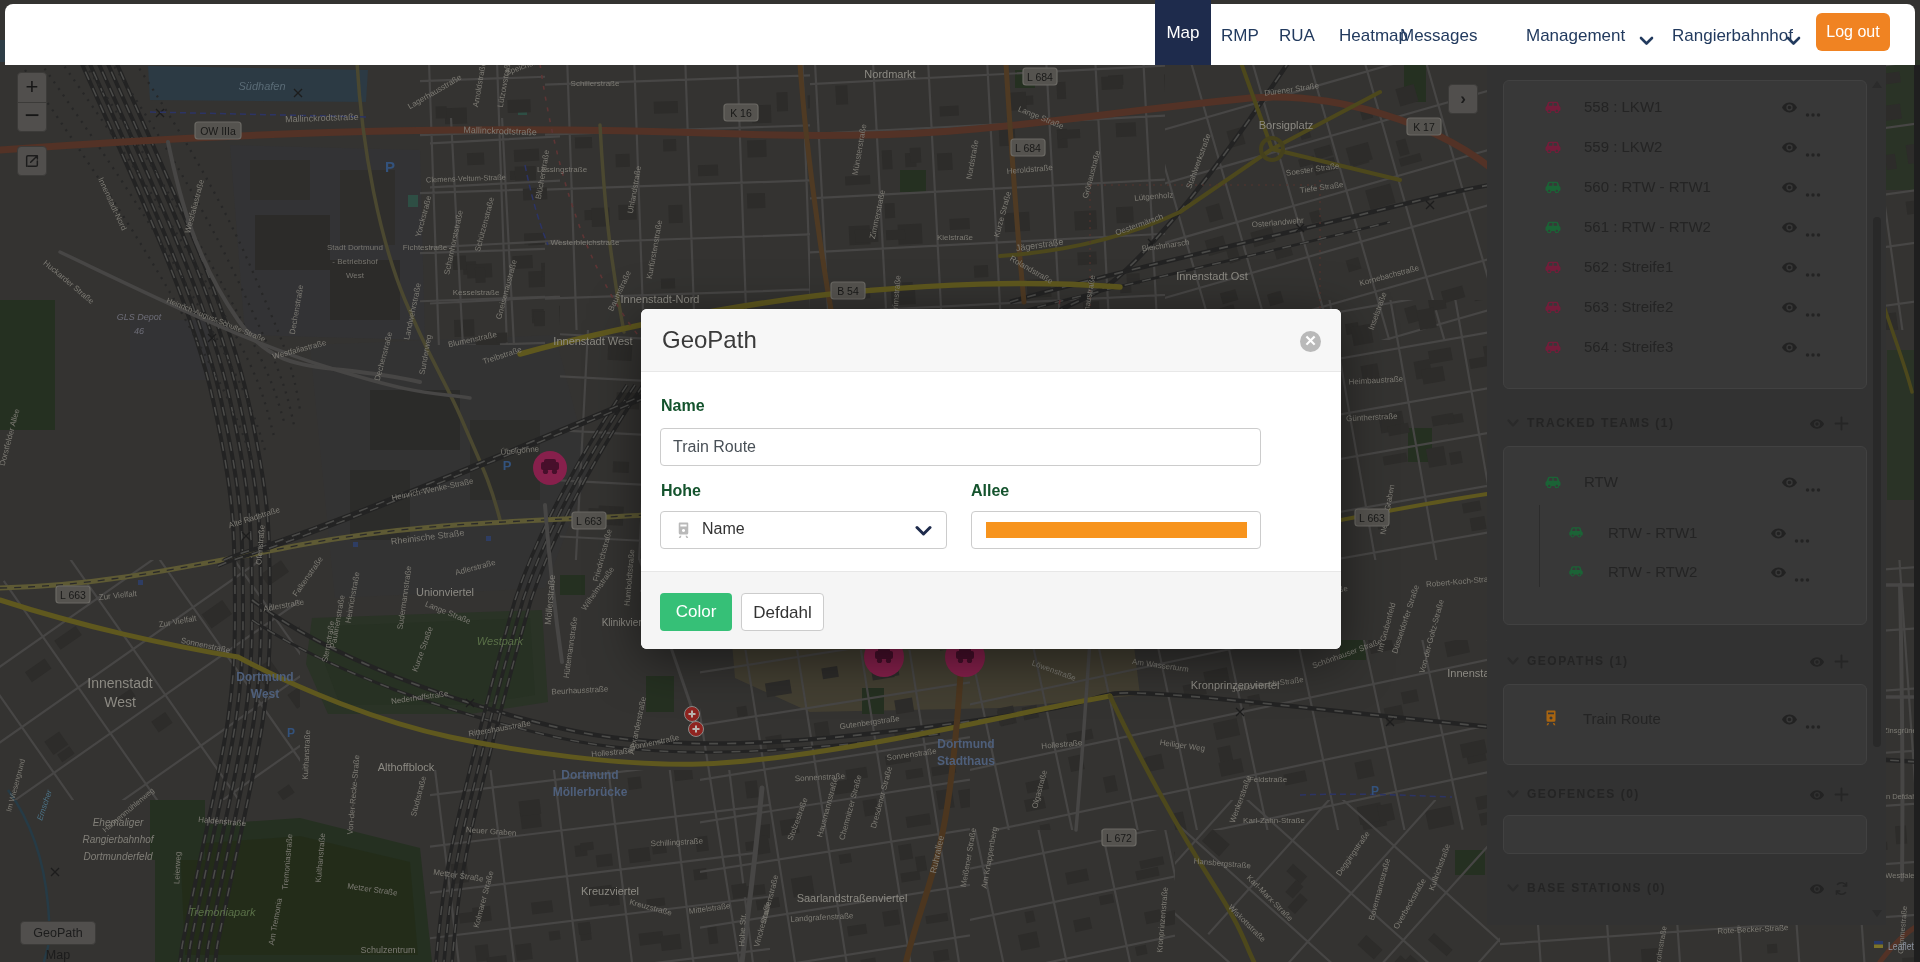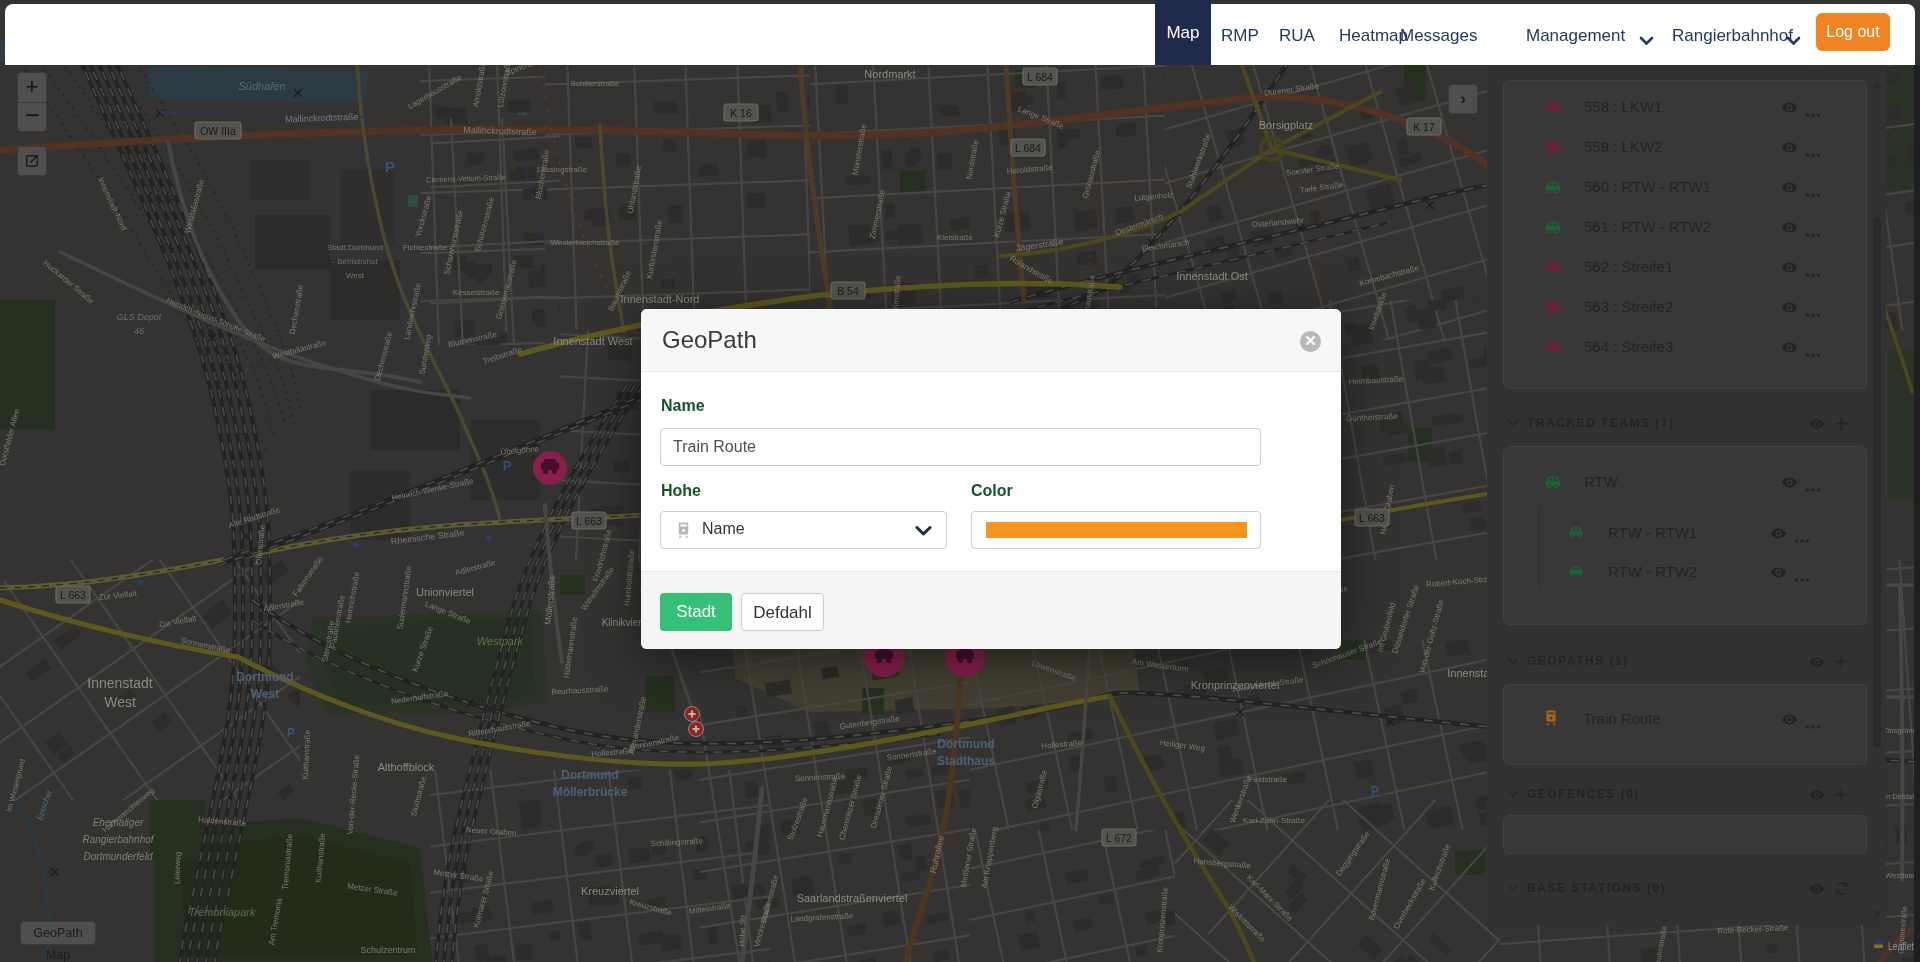--- a/index.html
+++ b/index.html
@@ -1357,31 +1357,31 @@
 </div>
 
 <div id="modal">
   <div id="mhead">
       <span class="title">GeoPath</span>
       <div id="mclose">✕</div>
     </div>
   <div class="mlabel" style="left:20px;top:88px">Name</div>
   <div class="mfield" style="left:19px;top:119px;width:601px;line-height:36px;font-size:16px;color:#495057;padding-left:12px">Train Route</div>
   <div class="mlabel" style="left:20px;top:173px">Hohe</div>
-  <div class="mlabel" style="left:330px;top:173px">Color</div>
+  <div class="mlabel" style="left:330px;top:173px">Allee</div>
   <div class="mfield" style="left:19px;top:202px;width:287px">
     <span style="position:absolute;left:13px;top:9px"><svg width="19" height="19" viewBox="0 0 24 24" fill="#b9b9b9">
           <path d="M6 3 Q6 2 7 2 L17 2 Q18 2 18 3 L18 15 Q18 17 16 17 L8 17 Q6 17 6 15 Z M8 4.5 L16 4.5 L16 7 L8 7 Z M12 10 A2 2 0 1 0 12.01 10 Z" fill-rule="evenodd"></path>
           <path d="M7.5 18.5 L6 21.5 L8.2 21.5 L9.5 18.7 Z M16.5 18.5 L18 21.5 L15.8 21.5 L14.5 18.7 Z"></path>
         </svg></span>
     <span style="position:absolute;left:41px;top:8px;font-size:16px;color:#333">Name</span>
     <svg width="17" height="12" viewBox="0 0 17 12" fill="none" stroke="#1e2b4c" stroke-width="3" stroke-linecap="round" stroke-linejoin="round" style="position:absolute;right:14px;top:13px">
         <path d="M2 2.5 L8.5 9 L15 2.5"></path>
       </svg>
   </div>
   <div class="mfield" style="left:330px;top:202px;width:290px">
     <div style="position:absolute;left:14px;top:10px;width:261px;height:16px;background:#f7941e"></div>
   </div>
   <div id="mfoot">
-    <div class="btn" style="left:19px;top:21px;width:72px;background:#36c077;color:#fff">Stadt</div>
+    <div class="btn" style="left:19px;top:21px;width:72px;background:#36c077;color:#fff">Color</div>
     <div class="btn" style="left:100px;top:21px;width:83px;background:#fff;border:1px solid #ccc;color:#333">Defdahl</div>
   </div>
 </div>
 
 </body></html>

